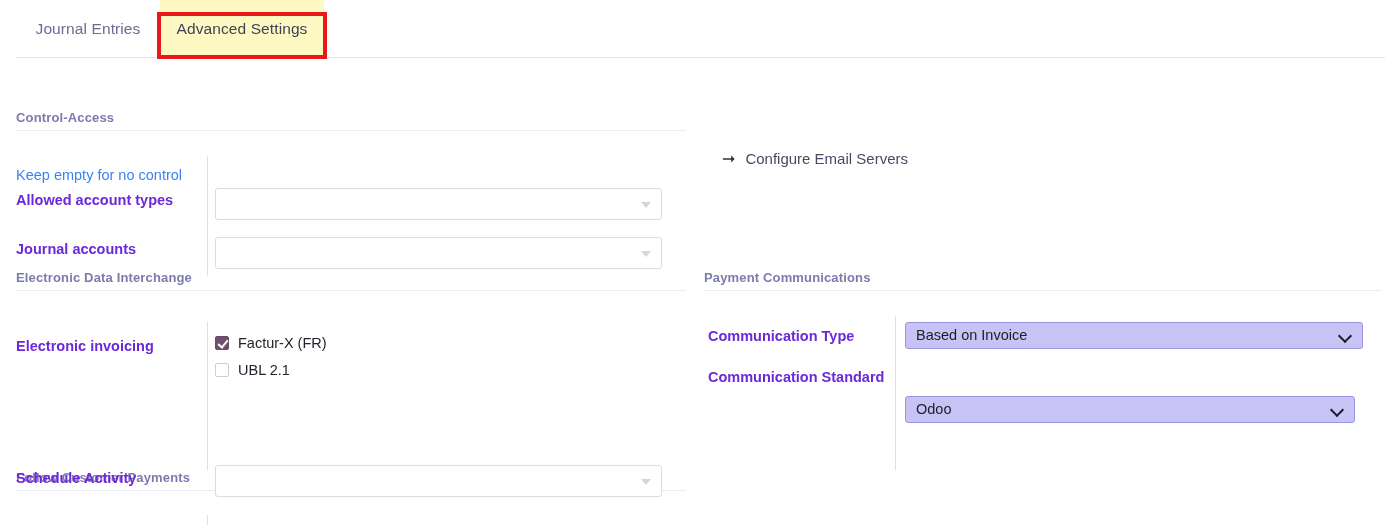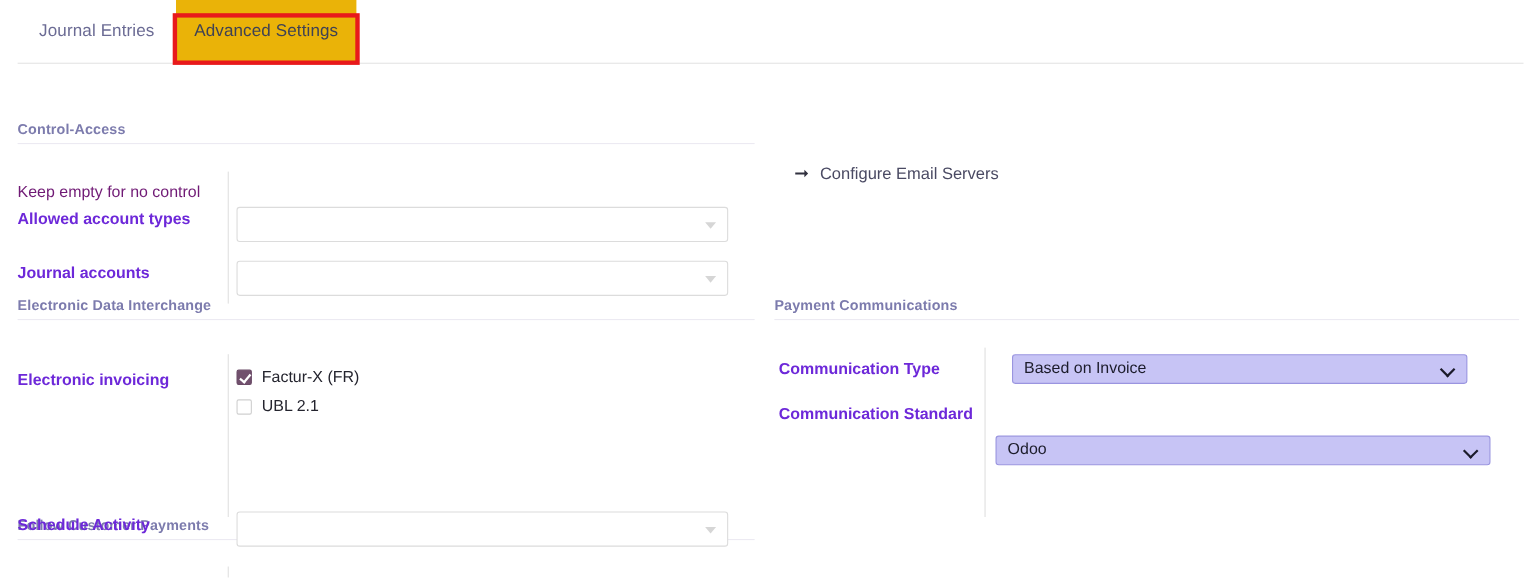--- a/index.html
+++ b/index.html
@@ -39,21 +39,21 @@
   }
   .tab-journal {
     left: 20px;
     width: 136px;
     color: #6b6b94;
   }
   .tab-advanced {
     left: 160px;
     width: 164px;
     color: #3f4254;
-    background: #eab308;
+    background: #fef9c3;
   }
 
   
   .annot-box {
     position: absolute;
     left: 157px;
     top: 12px;
     width: 170px;
     height: 47px;
     border: 4px solid #e8191b;
@@ -102,21 +102,21 @@
     color: #6d28d9;
     line-height: 24px;
   }
   .flabel.w-left { width: 190px; left: 16px; }
   .flabel.w-right { width: 180px; left: 708px; }
 
   .helper {
     position: absolute;
     left: 16px;
     font-size: 14.5px;
-    color: #701a75;
+    color: #3b82f6;
     line-height: 20px;
     white-space: nowrap;
   }
 
   
   .field-input {
     position: absolute;
     height: 32px;
     border: 1px solid #dcdcdc;
     border-radius: 3px;
@@ -292,21 +292,21 @@
     <div class="group" style="left:4px; top:212px; width:677px;">
       <div class="group-title">Payment Communications</div>
       <div class="group-rule"></div>
     </div>
 
     <div class="fields">
       <div class="vdivider" style="left:195px; top:246px; height:154px;"></div>
 
       <div class="flabel w-right" style="left:8px; top:254px;">Communication Type</div>
 
-      <div class="sel" style="left:205px; top:252px; width:414px;margin-left:15px;">
+      <div class="sel" style="left:205px; top:252px; width:458px;">
         <span class="sel-value">Based on Invoice</span>
         <span class="chev"></span>
       </div>
 
       <div class="flabel w-right" style="left:8px; top:295px;">Communication Standard</div>
 
       <div class="sel" style="left:205px; top:293px; width:450px;margin-top:33px;">
         <span class="sel-value">Odoo</span>
         <span class="chev"></span>
       </div>

